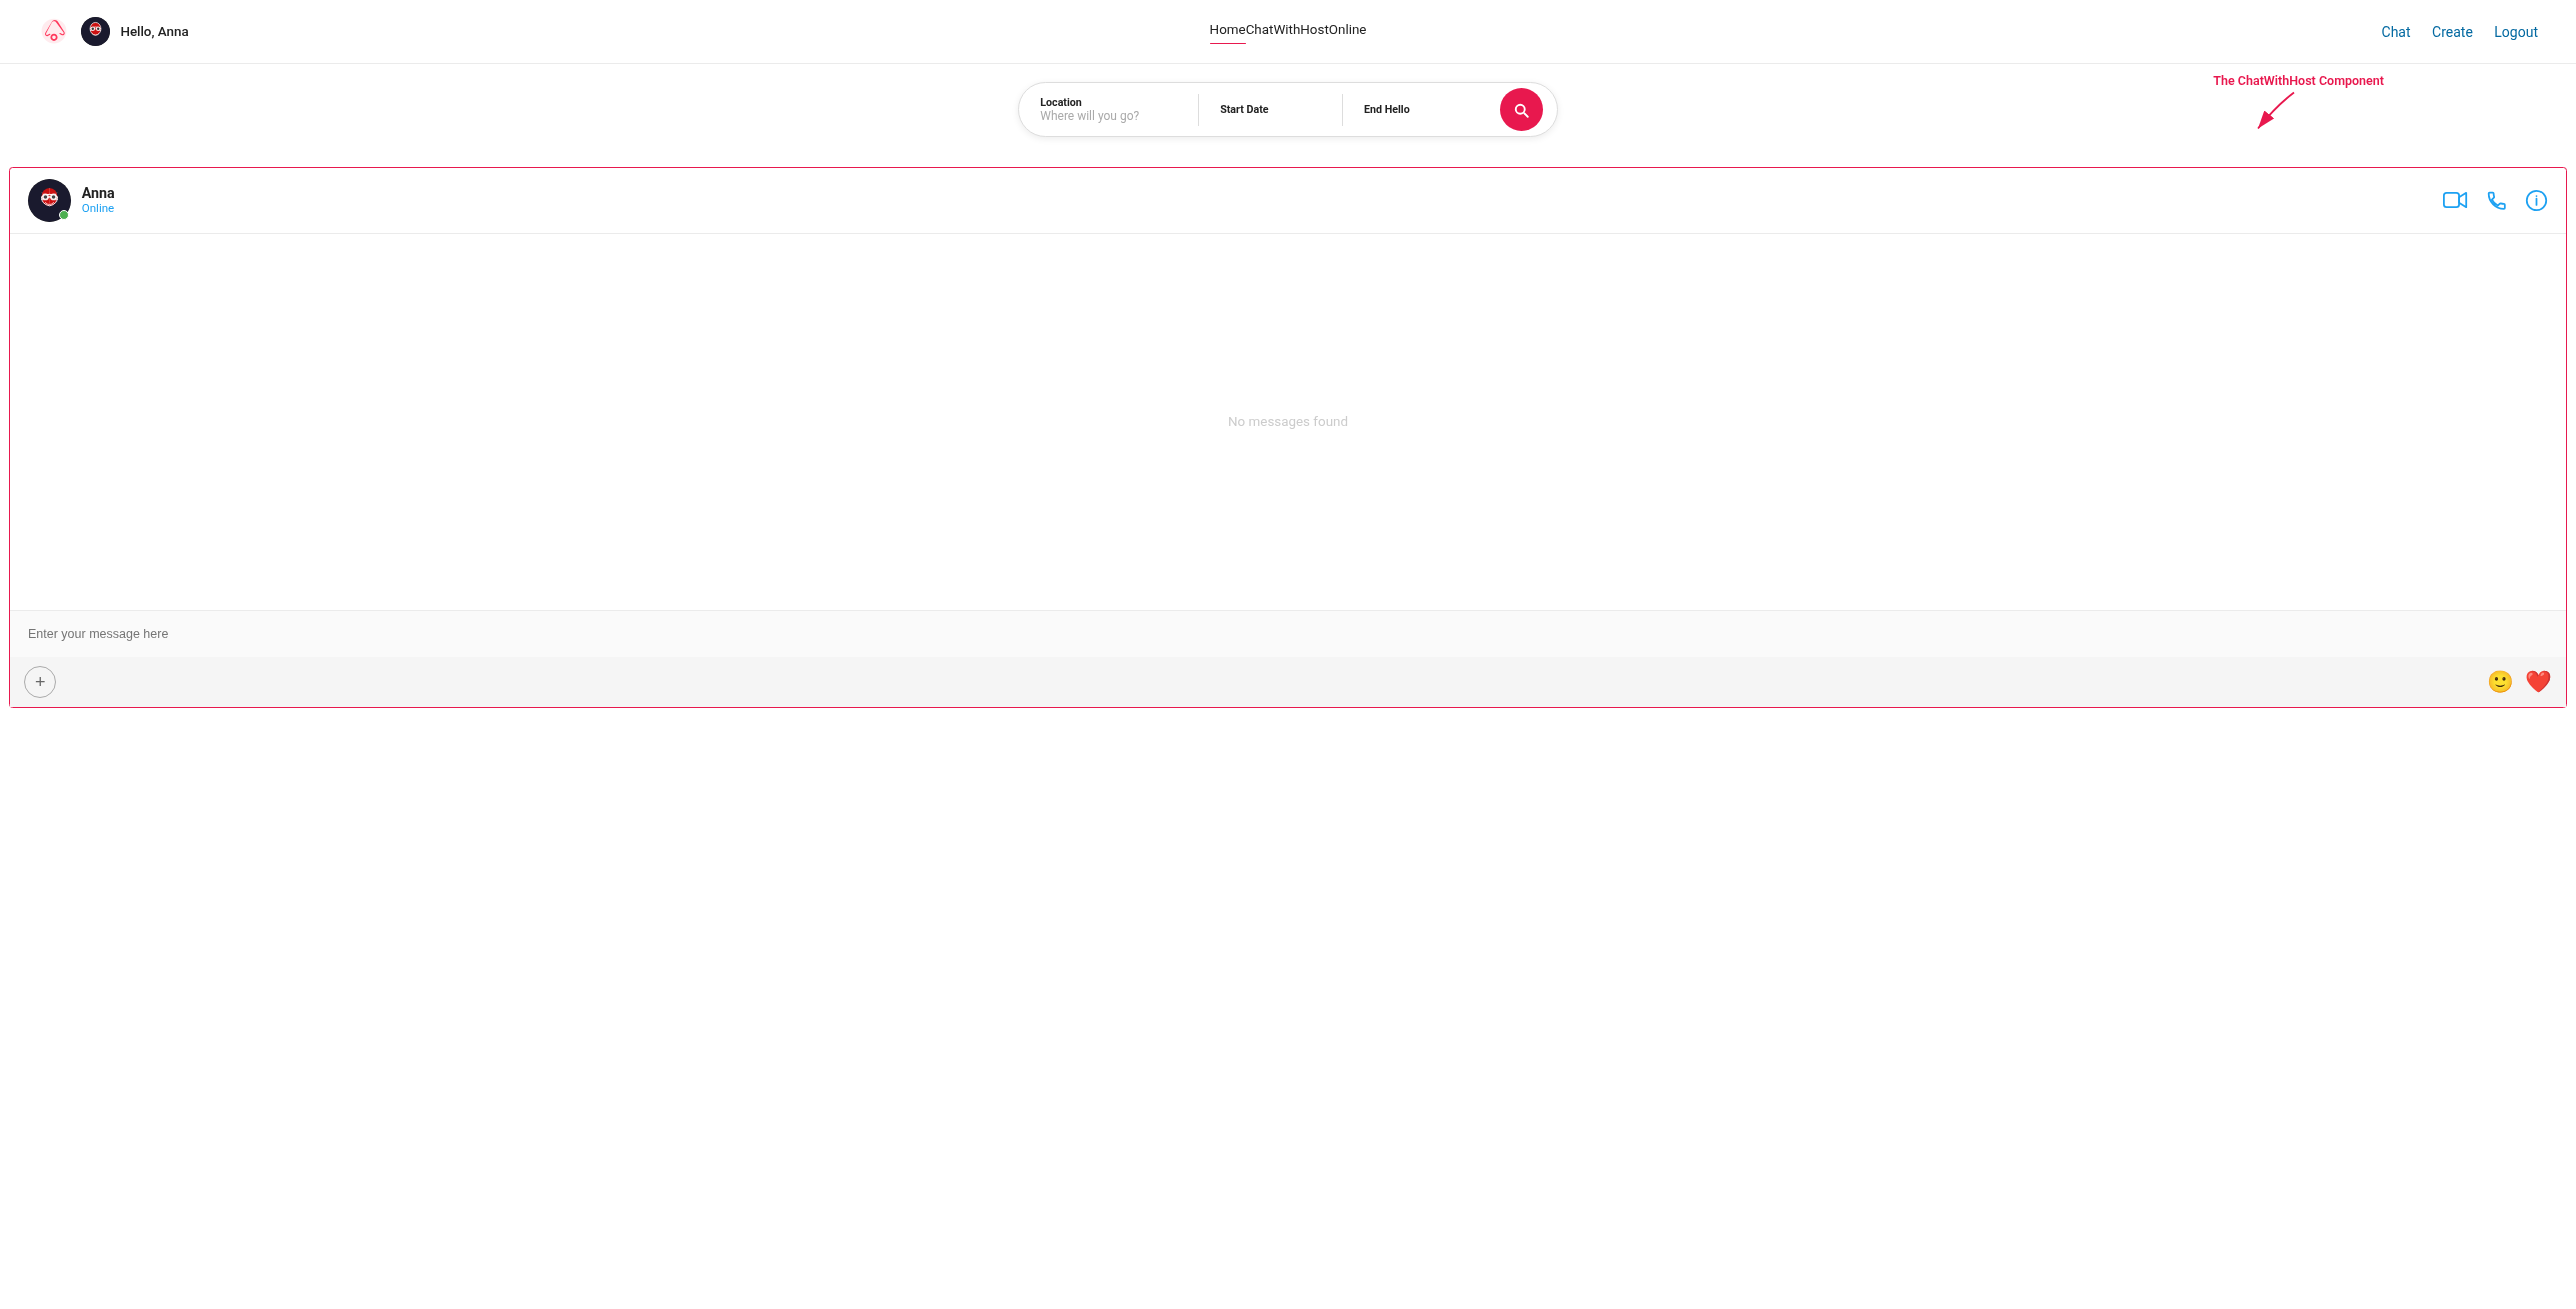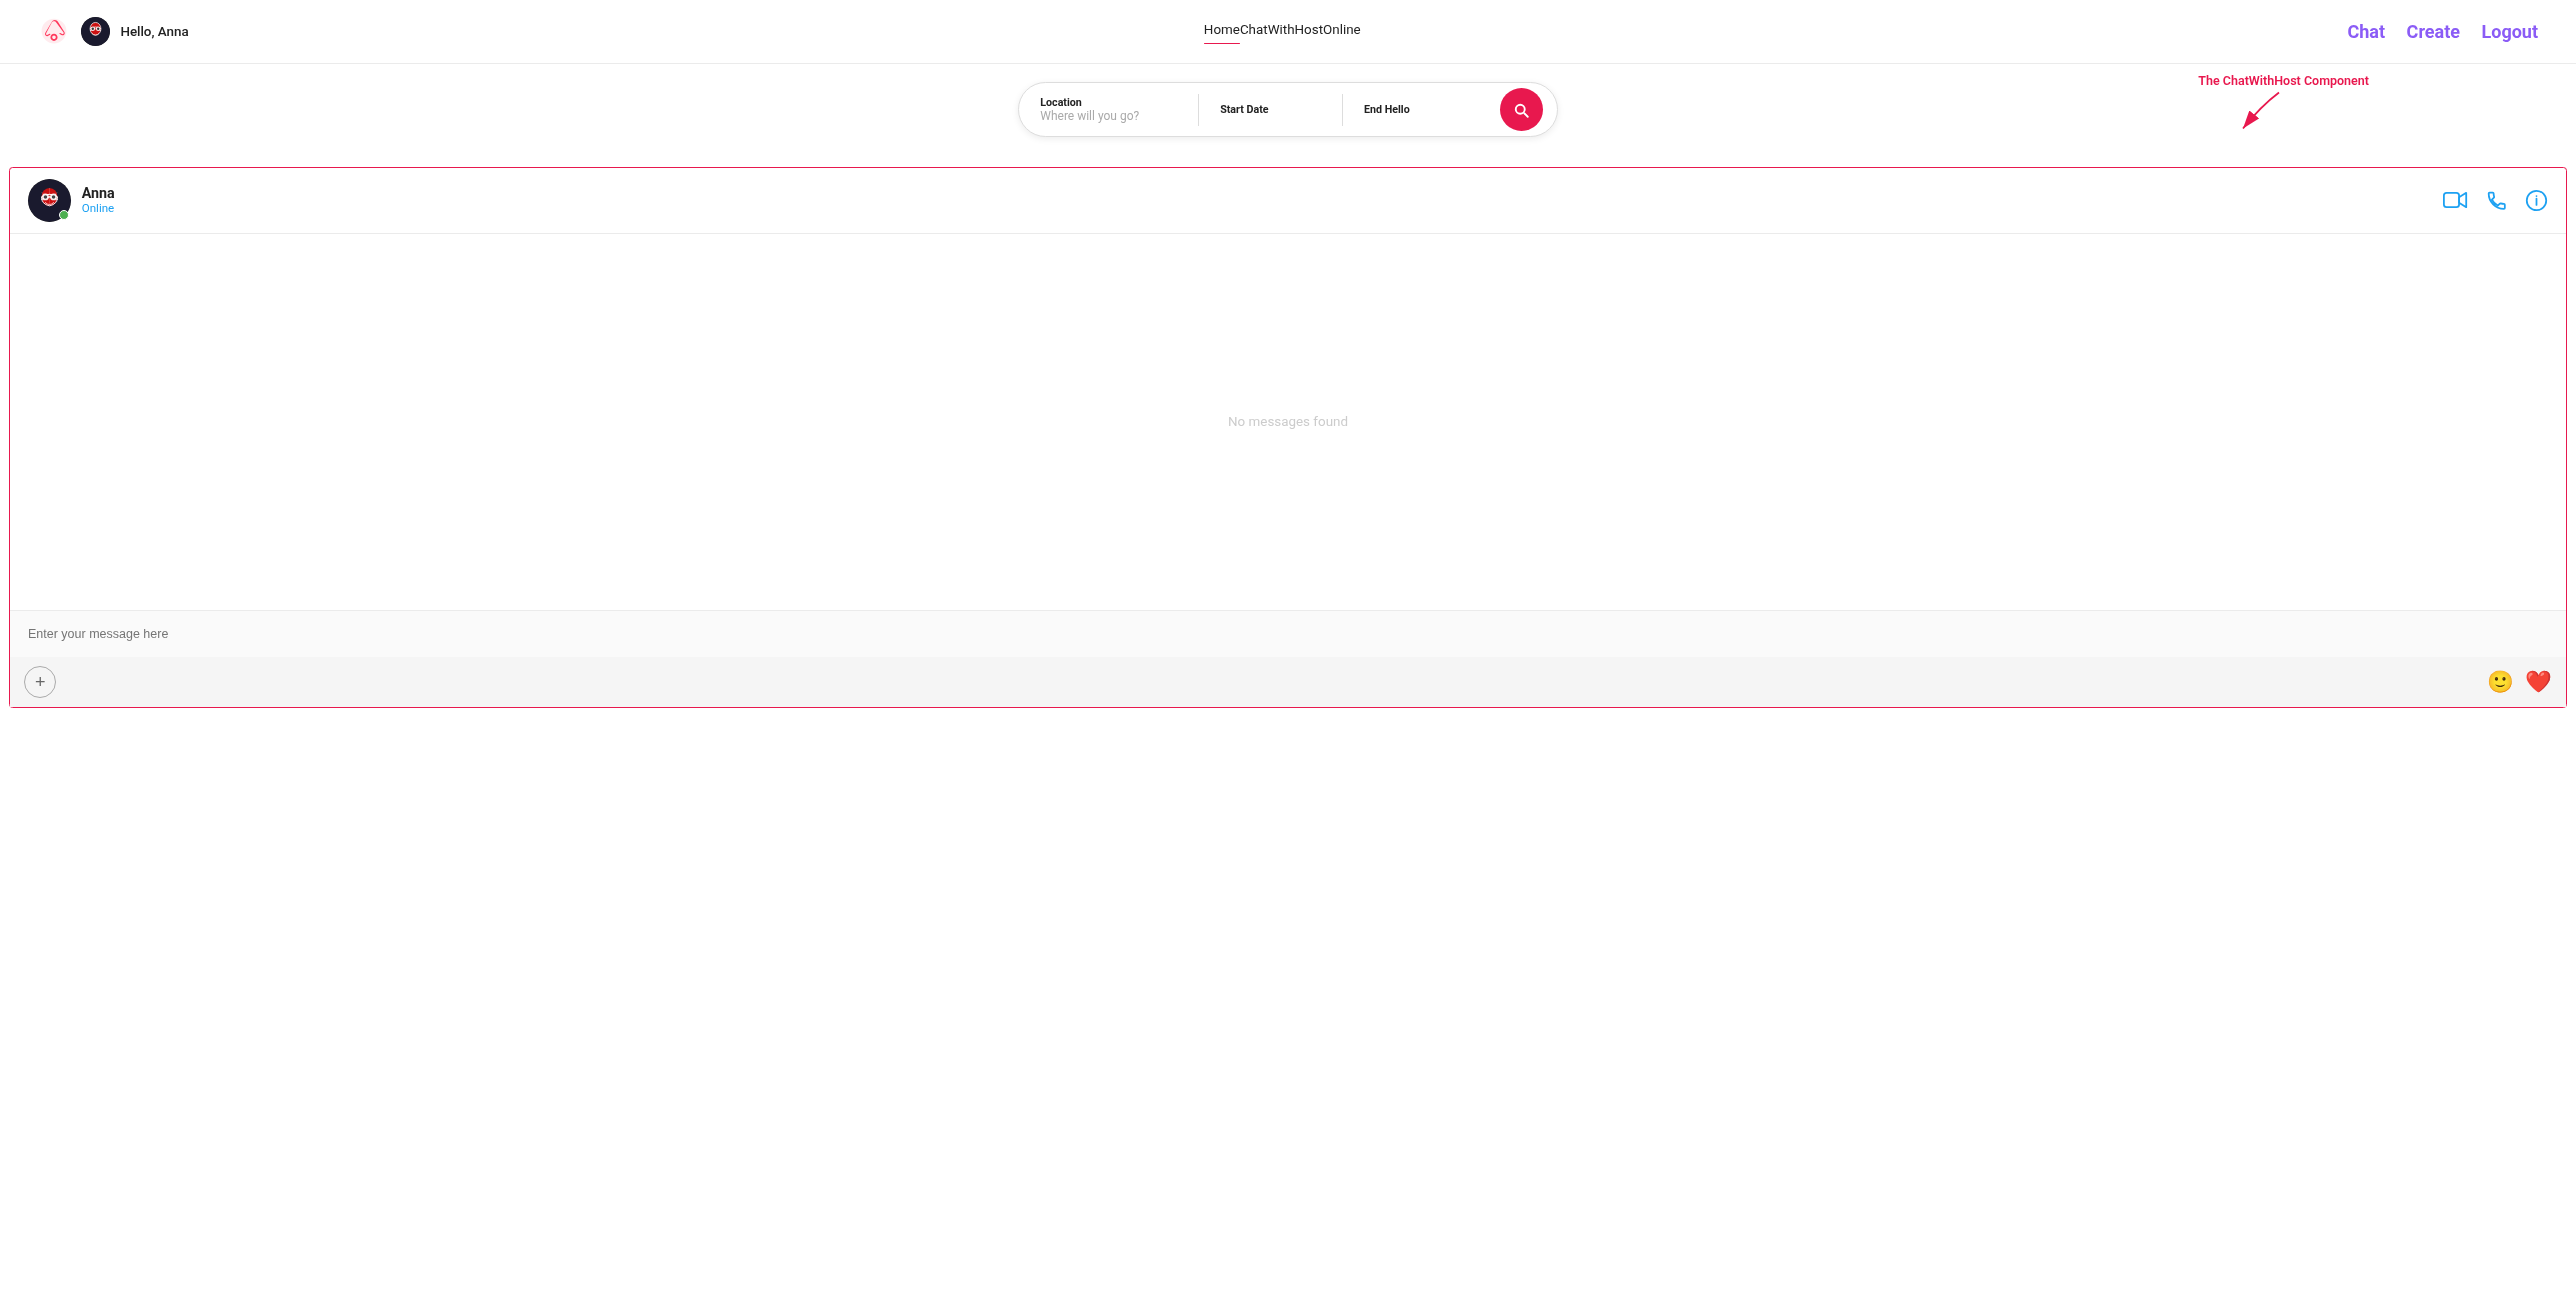--- a/index.html
+++ b/index.html
@@ -68,25 +68,24 @@
       border-radius: 0.9px;
     }
     .navbar-right {
       display: flex;
       align-items: center;
       gap: 21.5px;
       min-width: 179px;
       justify-content: flex-end;
     }
     .nav-action {
-      font-size: 18px;
-      color: #8b5cf6;
+      font-size: 14px;
+      color: #0369a1;
       cursor: pointer;
       text-decoration: none;
-      font-weight: bold;
     }
 
     
     .search-bar-container {
       display: flex;
       justify-content: center;
       padding: 18px 0 14.3px;
       position: relative;
     }
     .search-bar {
@@ -353,21 +352,21 @@
       <div style="padding: 0 7.2px 0 14.3px;">
         <button class="search-btn">
           <svg viewBox="0 0 24 24" xmlns="http://www.w3.org/2000/svg">
             <path d="M21 21l-4.35-4.35M17 11A6 6 0 1 1 5 11a6 6 0 0 1 12 0z" stroke="#fff" stroke-width="2.5" stroke-linecap="round" fill="none"></path>
           </svg>
         </button>
       </div>
     </div>
   </div>
 
-  <div style="position: absolute; top: 9px; right: 207px; display: flex; flex-direction: column; align-items: flex-start; margin-left: 38px;">
+  <div style="position: absolute; top: 9px; right: 192px; display: flex; flex-direction: column; align-items: flex-start; margin-left: 38px;">
     <span class="annotation-text">The ChatWithHost Component</span>
 
     <svg width="72" height="45" viewBox="0 0 80 50" style="margin-left: 27px;">
       <path d="M60 5 Q40 20 20 45" stroke="#e8184e" stroke-width="2" fill="none" marker-end="url(#arrowhead)"></path>
       <defs>
         <marker id="arrowhead" markerWidth="10" markerHeight="7" refX="10" refY="3.5" orient="auto">
           <polygon points="0 0, 10 3.5, 0 7" fill="#e8184e"></polygon>
         </marker>
       </defs>
     </svg>

